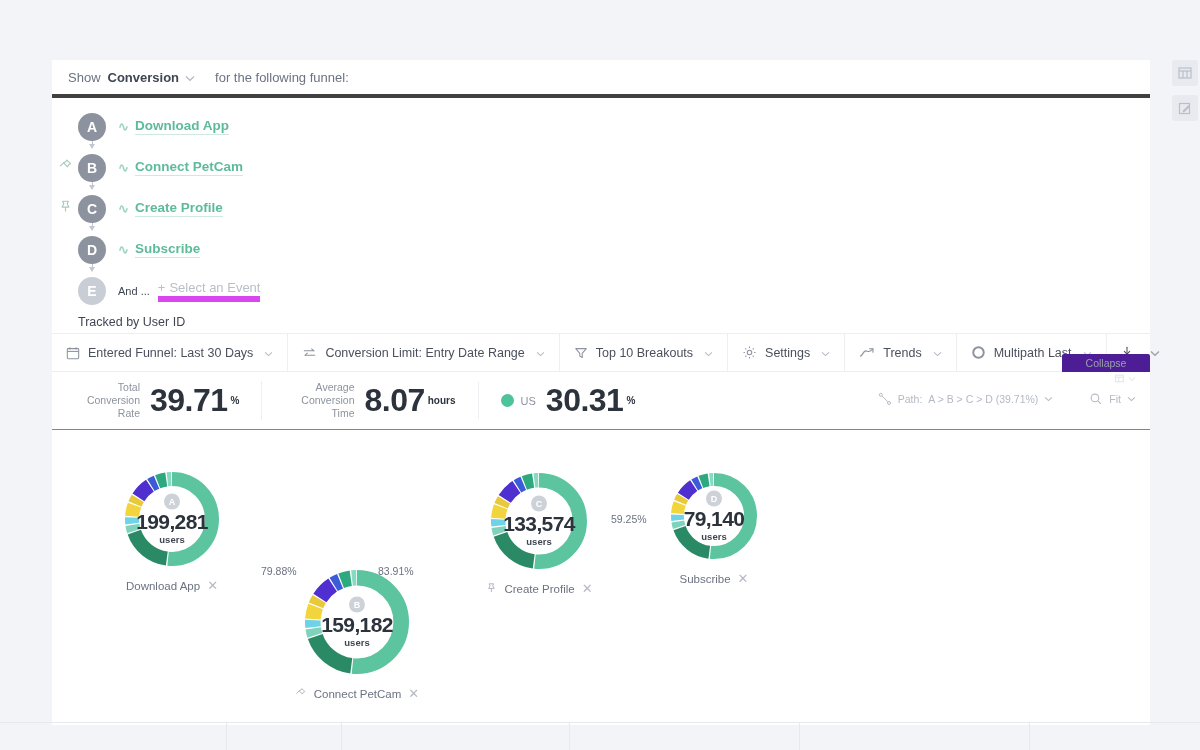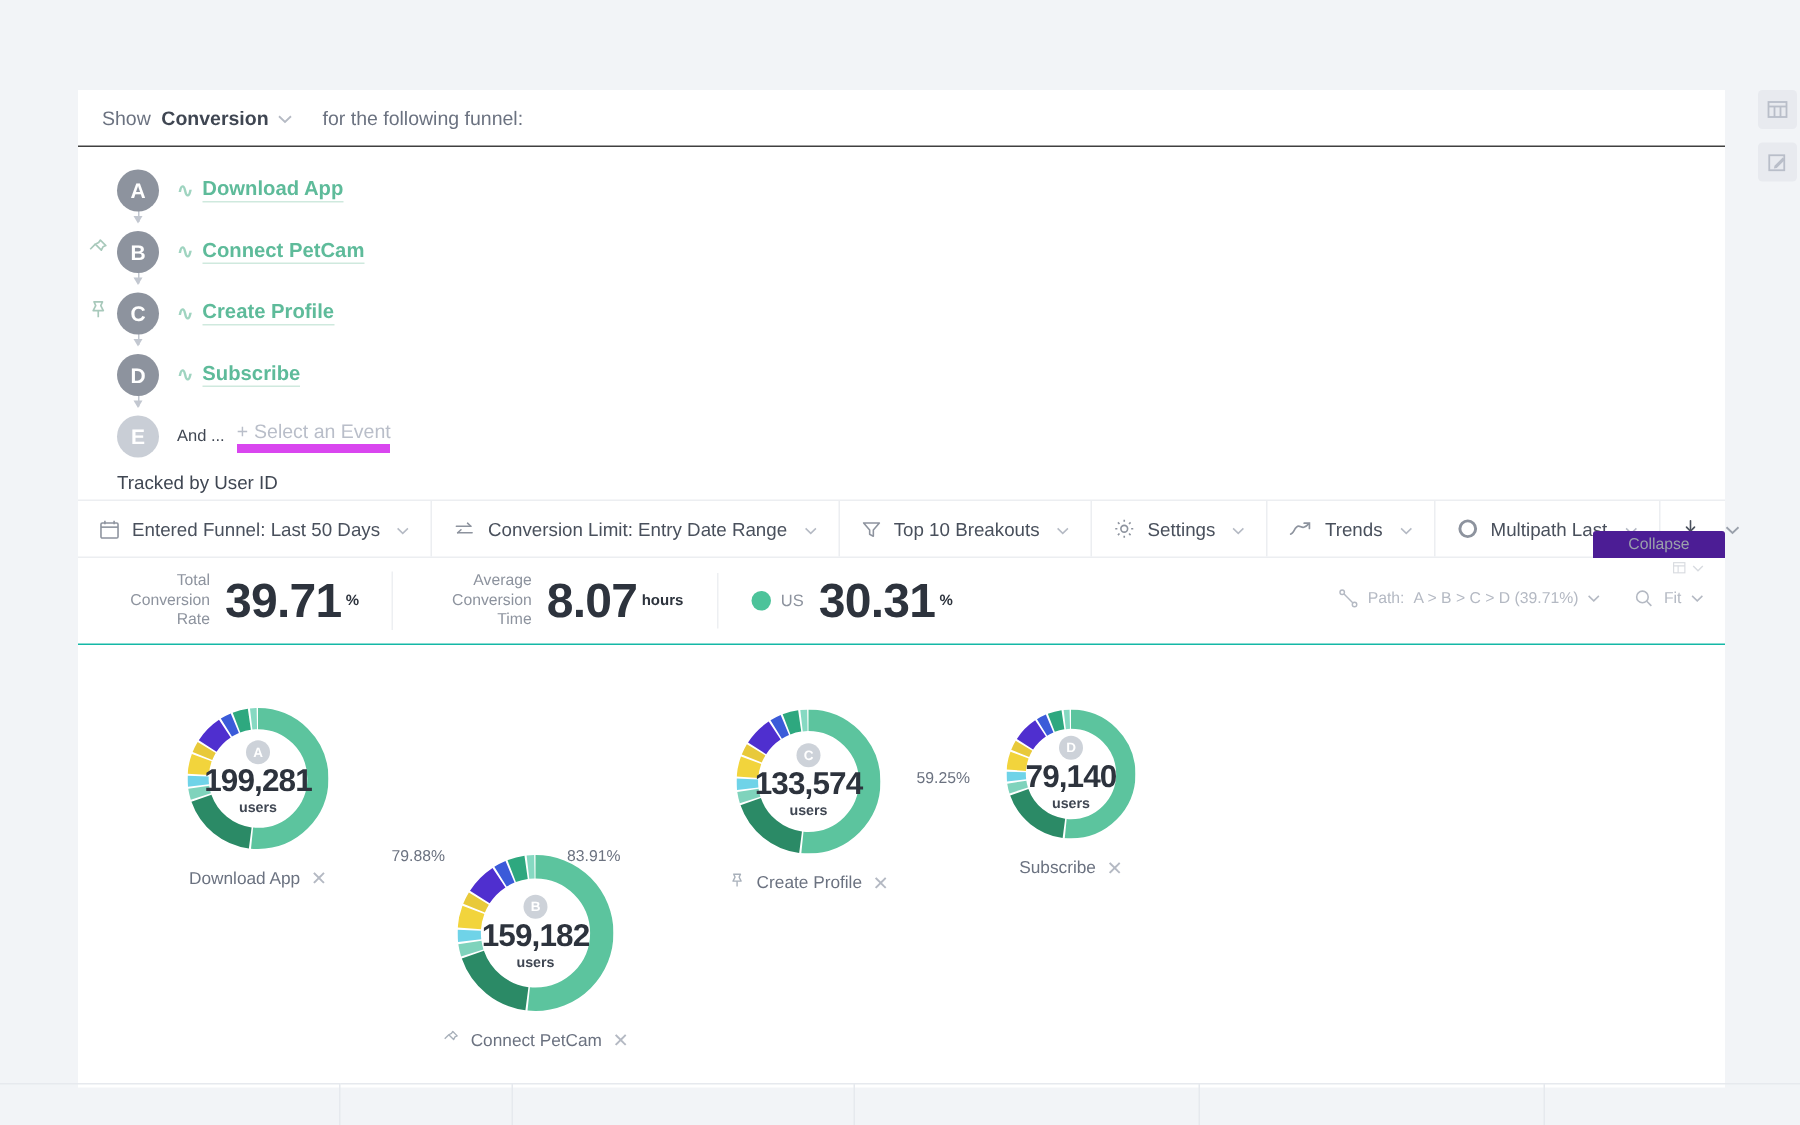--- a/index.html
+++ b/index.html
@@ -27,21 +27,21 @@
 
   
   .card {
     position: absolute; left: 52px; top: 60px; width: 1098px; height: 665px;
     background: #ffffff;
   }
 
   
   .show-bar {
     height: 38px; display: flex; align-items: center;
-    padding: 0 0 0 16px; border-bottom: 1px solid #404040;
+    padding: 0 0 0 16px; border-bottom: 4px solid #404040;
     font-size: 13px; color: #6b7280;
   }
   .show-bar .lbl { color: #6b7280; }
   .show-bar .sel { font-weight: bold; color: #3f4652; margin-left: 7px; }
   .chev { display: inline-block; margin-left: 6px; color: #b5bac4; }
   .show-bar .tail { margin-left: 20px; color: #6b7280; }
 
   
   .steps { position: relative; padding: 8px 0 0 0; height: 235px; }
   .step {
@@ -123,21 +123,21 @@
   .metric .m-value {
     font-size: 32px; font-weight: bold; color: #2d333d; margin-left: 10px;
     letter-spacing: -0.5px;
   }
   .metric .m-unit { font-size: 10px; font-weight: bold; color: #2d333d; margin-left: 3px; }
   .dot { width: 13px; height: 13px; border-radius: 50%; background: #4cc39a; }
   .us-lbl { font-size: 11px; color: #8d939e; margin-left: 7px; }
 
   .view-controls {
     position: absolute; right: 14px; top: 20px;
-    display: flex; align-items: center; gap: 22px;
+    display: flex; align-items: center; gap: 36px;
     font-size: 10.5px; color: #b4b9c3; text-align: right;
   }
   .view-controls .grp { display: flex; align-items: center; gap: 6px; }
   .mini-top {
     position: absolute; right: 14px; top: 2px; font-size: 9px; color: #d8dbe0;
     display: flex; gap: 4px; align-items: center;
   }
 
   
   .chart { position: relative; height: 310px; }
@@ -279,21 +279,21 @@
 
     <div class="toolbar">
 
       <div class="tool">
         <svg width="14" height="14" viewBox="0 0 16 16">
           <rect x="1.5" y="3" width="13" height="11.5" rx="1" fill="none" stroke="#8d939e" stroke-width="1.2"></rect>
           <line x1="1.5" y1="6.2" x2="14.5" y2="6.2" stroke="#8d939e" stroke-width="1.2"></line>
           <line x1="4.5" y1="1.4" x2="4.5" y2="4" stroke="#8d939e" stroke-width="1.2"></line>
           <line x1="11.5" y1="1.4" x2="11.5" y2="4" stroke="#8d939e" stroke-width="1.2"></line>
         </svg>
-        <span>Entered Funnel: Last 50 Days</span>
+        <span>Entered Funnel: Last 30 Days</span>
         <span class="chev">
           <svg width="9" height="6" viewBox="0 0 10 7">
               <path d="M1 1.5 L5 5.3 L9 1.5" fill="none" stroke="#b5bac4" stroke-width="1.2"></path>
             </svg>
         </span>
       </div>
 
       <div class="tool">
         <svg width="15" height="14" viewBox="0 0 16 16">
           <g fill="none" stroke="#8d939e" stroke-width="1.2" stroke-linecap="round">

